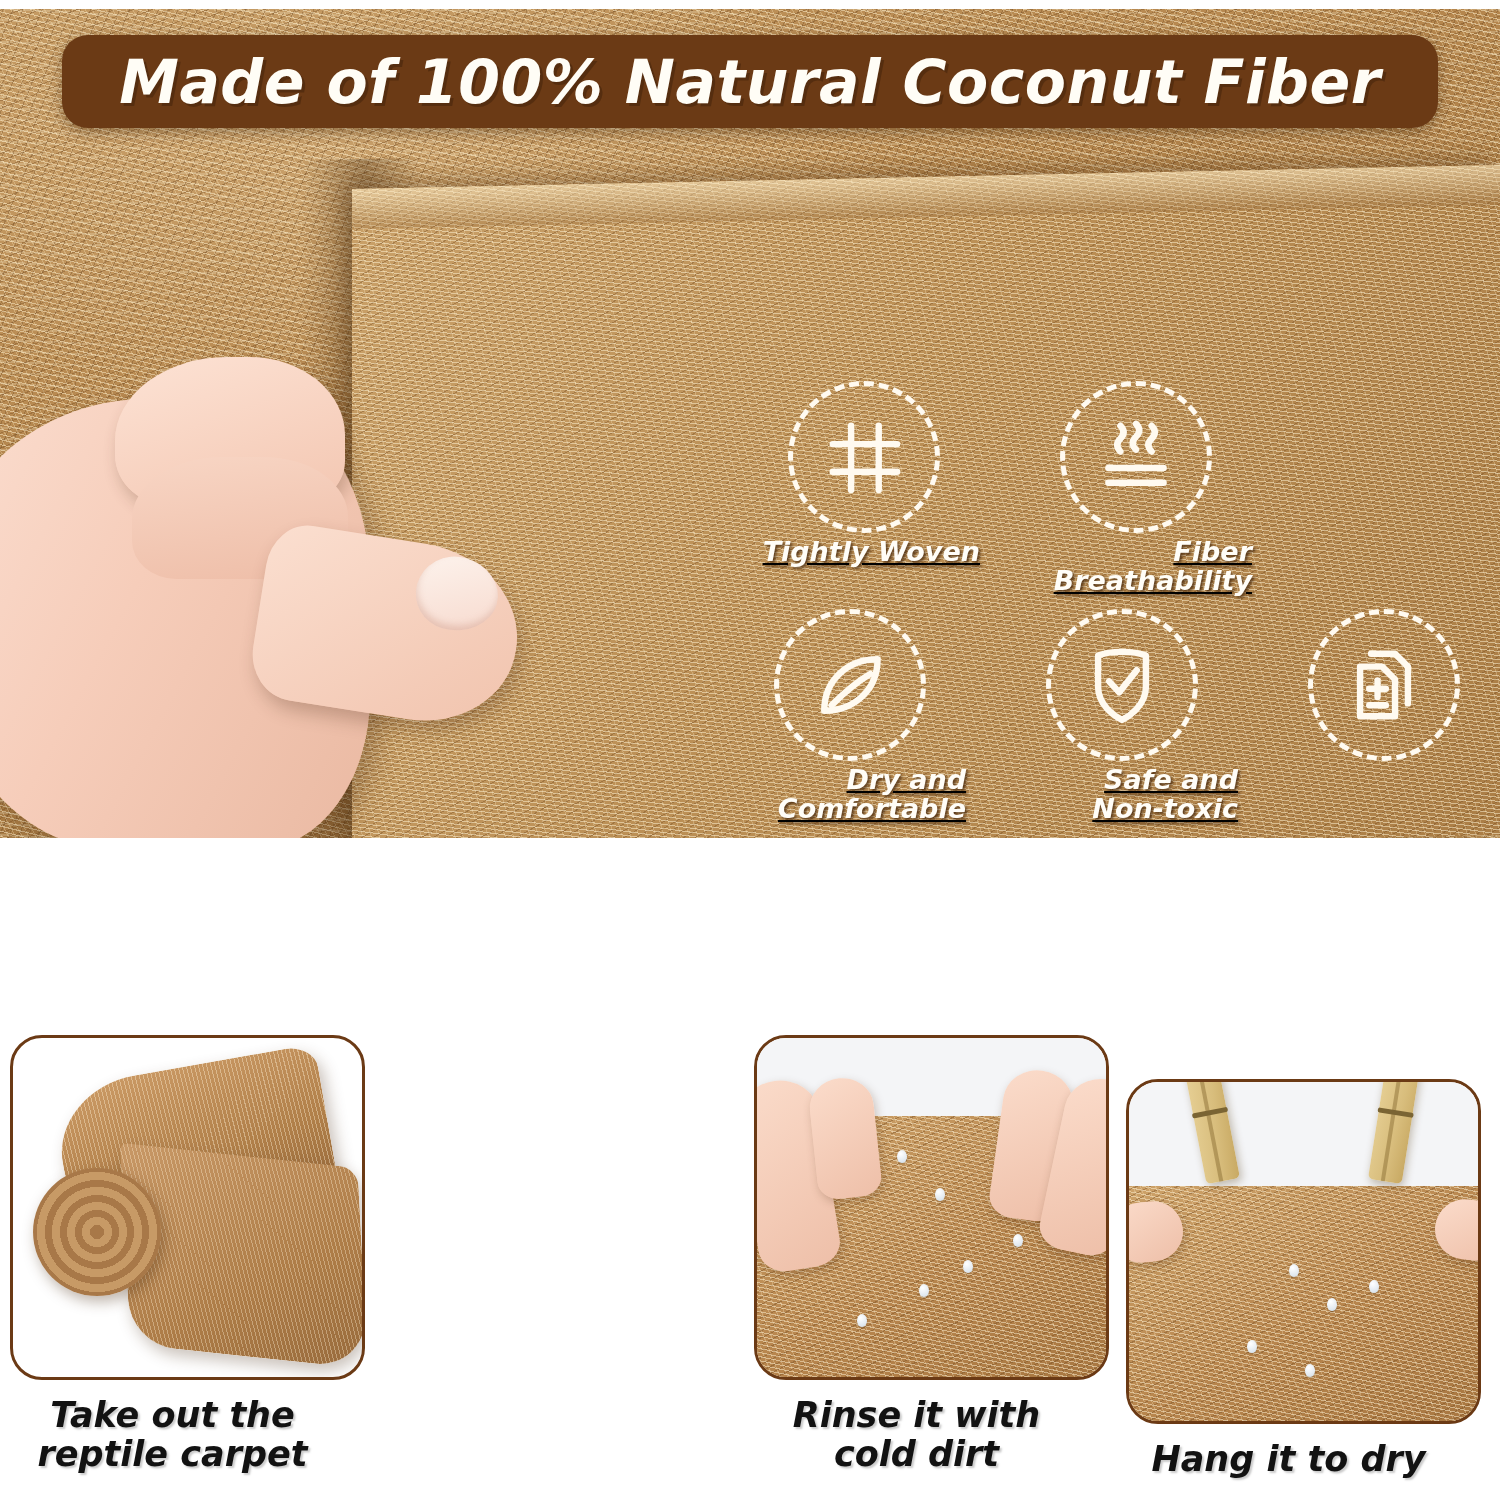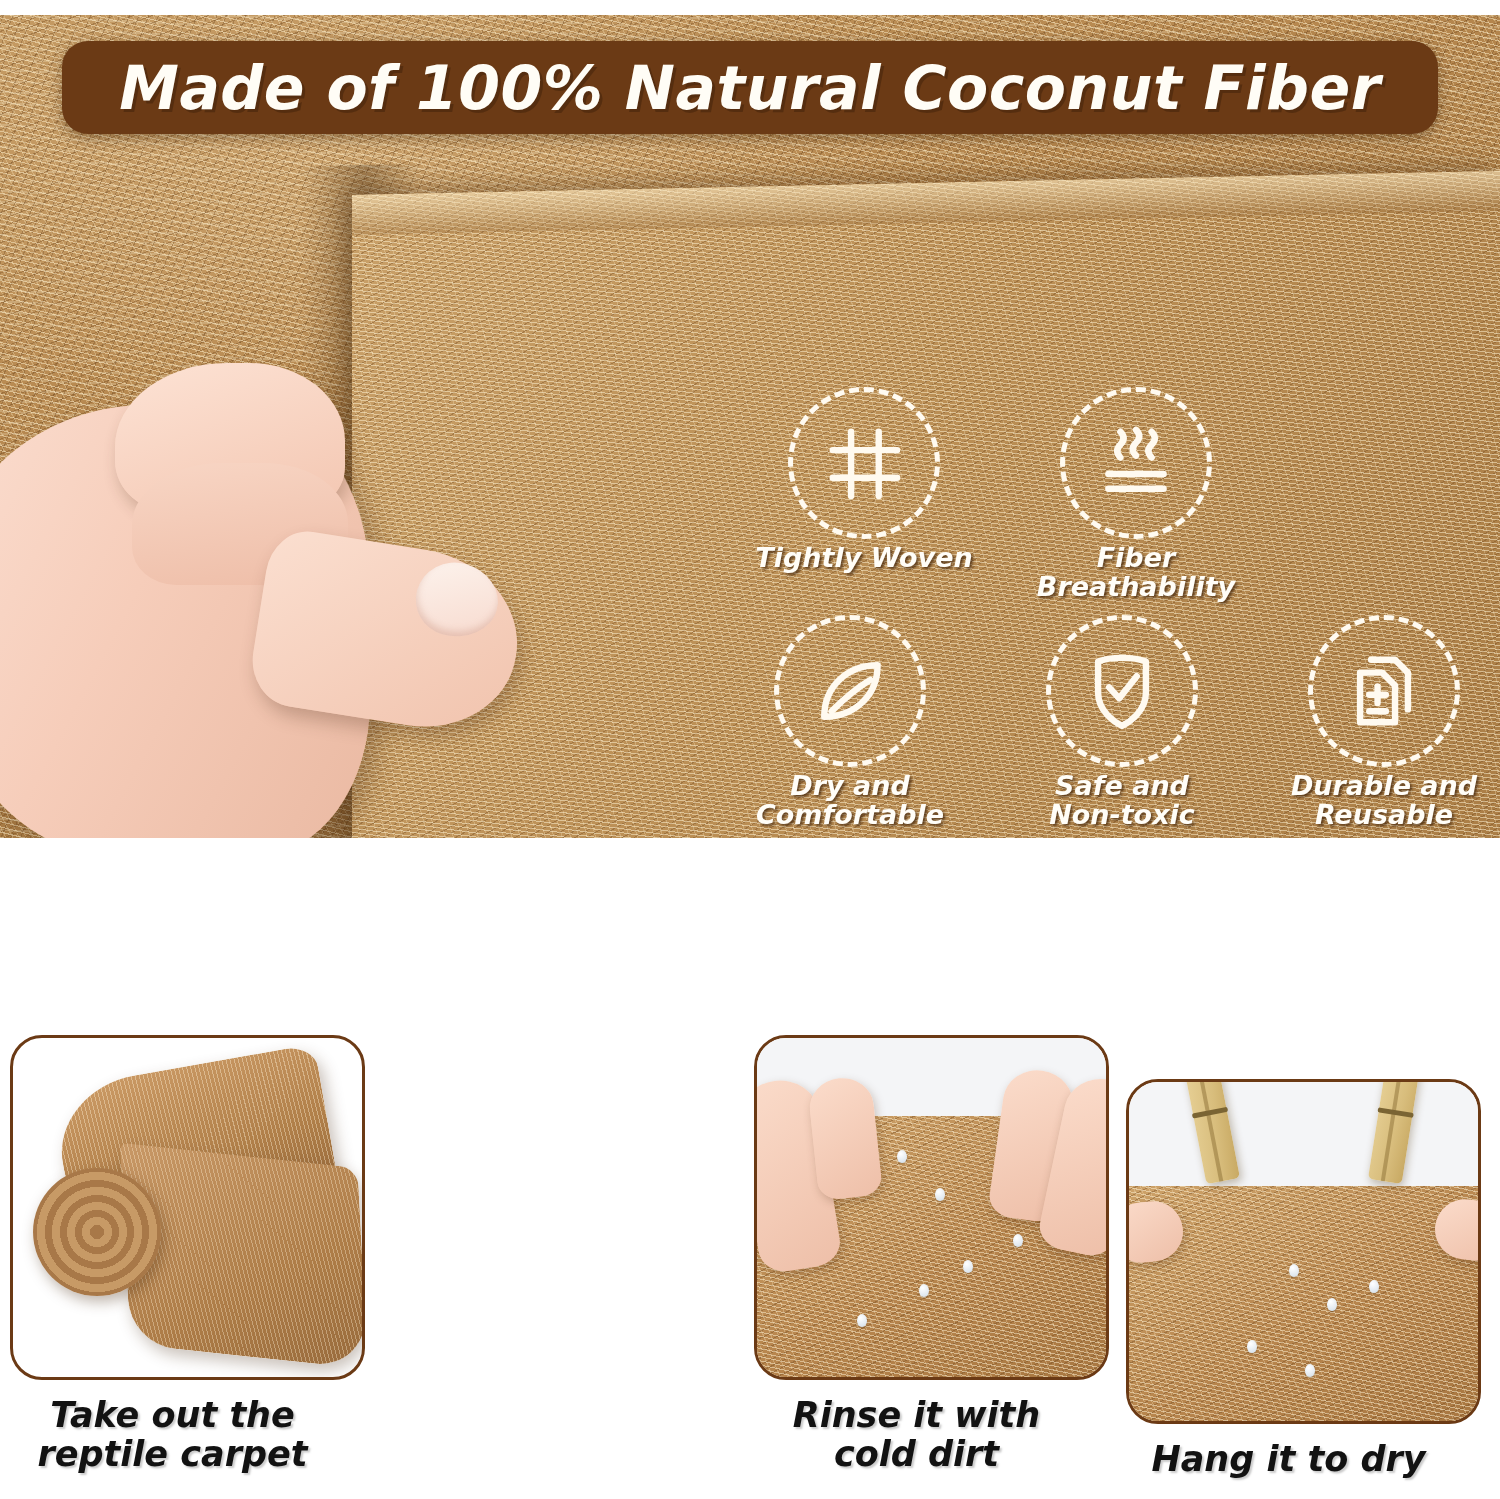--- a/index.html
+++ b/index.html
@@ -6,21 +6,21 @@
   html,body { width:1500px; height:1499px; }
   body {
     font-family:"Liberation Sans", sans-serif;
     background:#ffffff;
     overflow:hidden;
     position:relative;
   }
 
   
   .hero {
-    position:absolute; left:0; top:15px; width:1500px; height:838px;
+    position:absolute; left:0; top:9px; width:1500px; height:838px;
     overflow:hidden;
     background:#15803d;
   }
   
   .coir {
     position:absolute; inset:0;
     background-color:#b9handled;
     background-color:#bb9057;
     background-image:
       repeating-linear-gradient(14deg, rgba(255,240,205,.50) 0px, rgba(255,240,205,.50) 1px, rgba(0,0,0,0) 1px, rgba(0,0,0,0) 5px),
@@ -100,21 +100,21 @@
   .nail {
     position:absolute; left:416px; top:218px; width:82px; height:74px;
     background:linear-gradient(150deg,#fdf4ee,#f7d9cd);
     border-radius:48% 52% 56% 44% / 52% 48% 52% 48%;
     transform:rotate(16deg);
     box-shadow:inset 0 -5px 7px rgba(205,150,130,.4);
   }
 
   
   .features { position:absolute; left:742px; top:372px; width:752px; height:460px; }
-  .feat { position:absolute; width:232px; text-align:center; }
+  .feat { position:absolute; width:232px; text-align:right;text-decoration:underline; }
   .feat .disc {
     width:152px; height:152px; margin:0 auto;
     border-radius:50%;
     border:5px dashed #fffaf0;
     display:flex; align-items:center; justify-content:center;
   }
   .feat .lbl {
     margin-top:4px;
     font-family:"DejaVu Sans", sans-serif;
     font-weight:bold; font-style:italic;
@@ -295,24 +295,20 @@
 
     <div class="feat" style="left:526px; top:228px;">
       <div class="disc">
         <svg class="ic" viewBox="0 0 100 100">
           <path d="M36 16 h26 l14 14 v40"></path>
           <path d="M24 30 h24 l14 14 v40 h-38 Z"></path>
           <line x1="34" y1="54" x2="52" y2="54"></line>
           <line x1="43" y1="45" x2="43" y2="63"></line>
           <line x1="34" y1="72" x2="52" y2="72"></line>
         </svg>
-      </div>
-      <div class="lbl">
-        <div>Durable and</div>
-        <div>Reusable</div>
       </div>
     </div>
 
   </div>
 </section>
 
 <div class="band-rule"></div>
 
 <section class="band">
 

